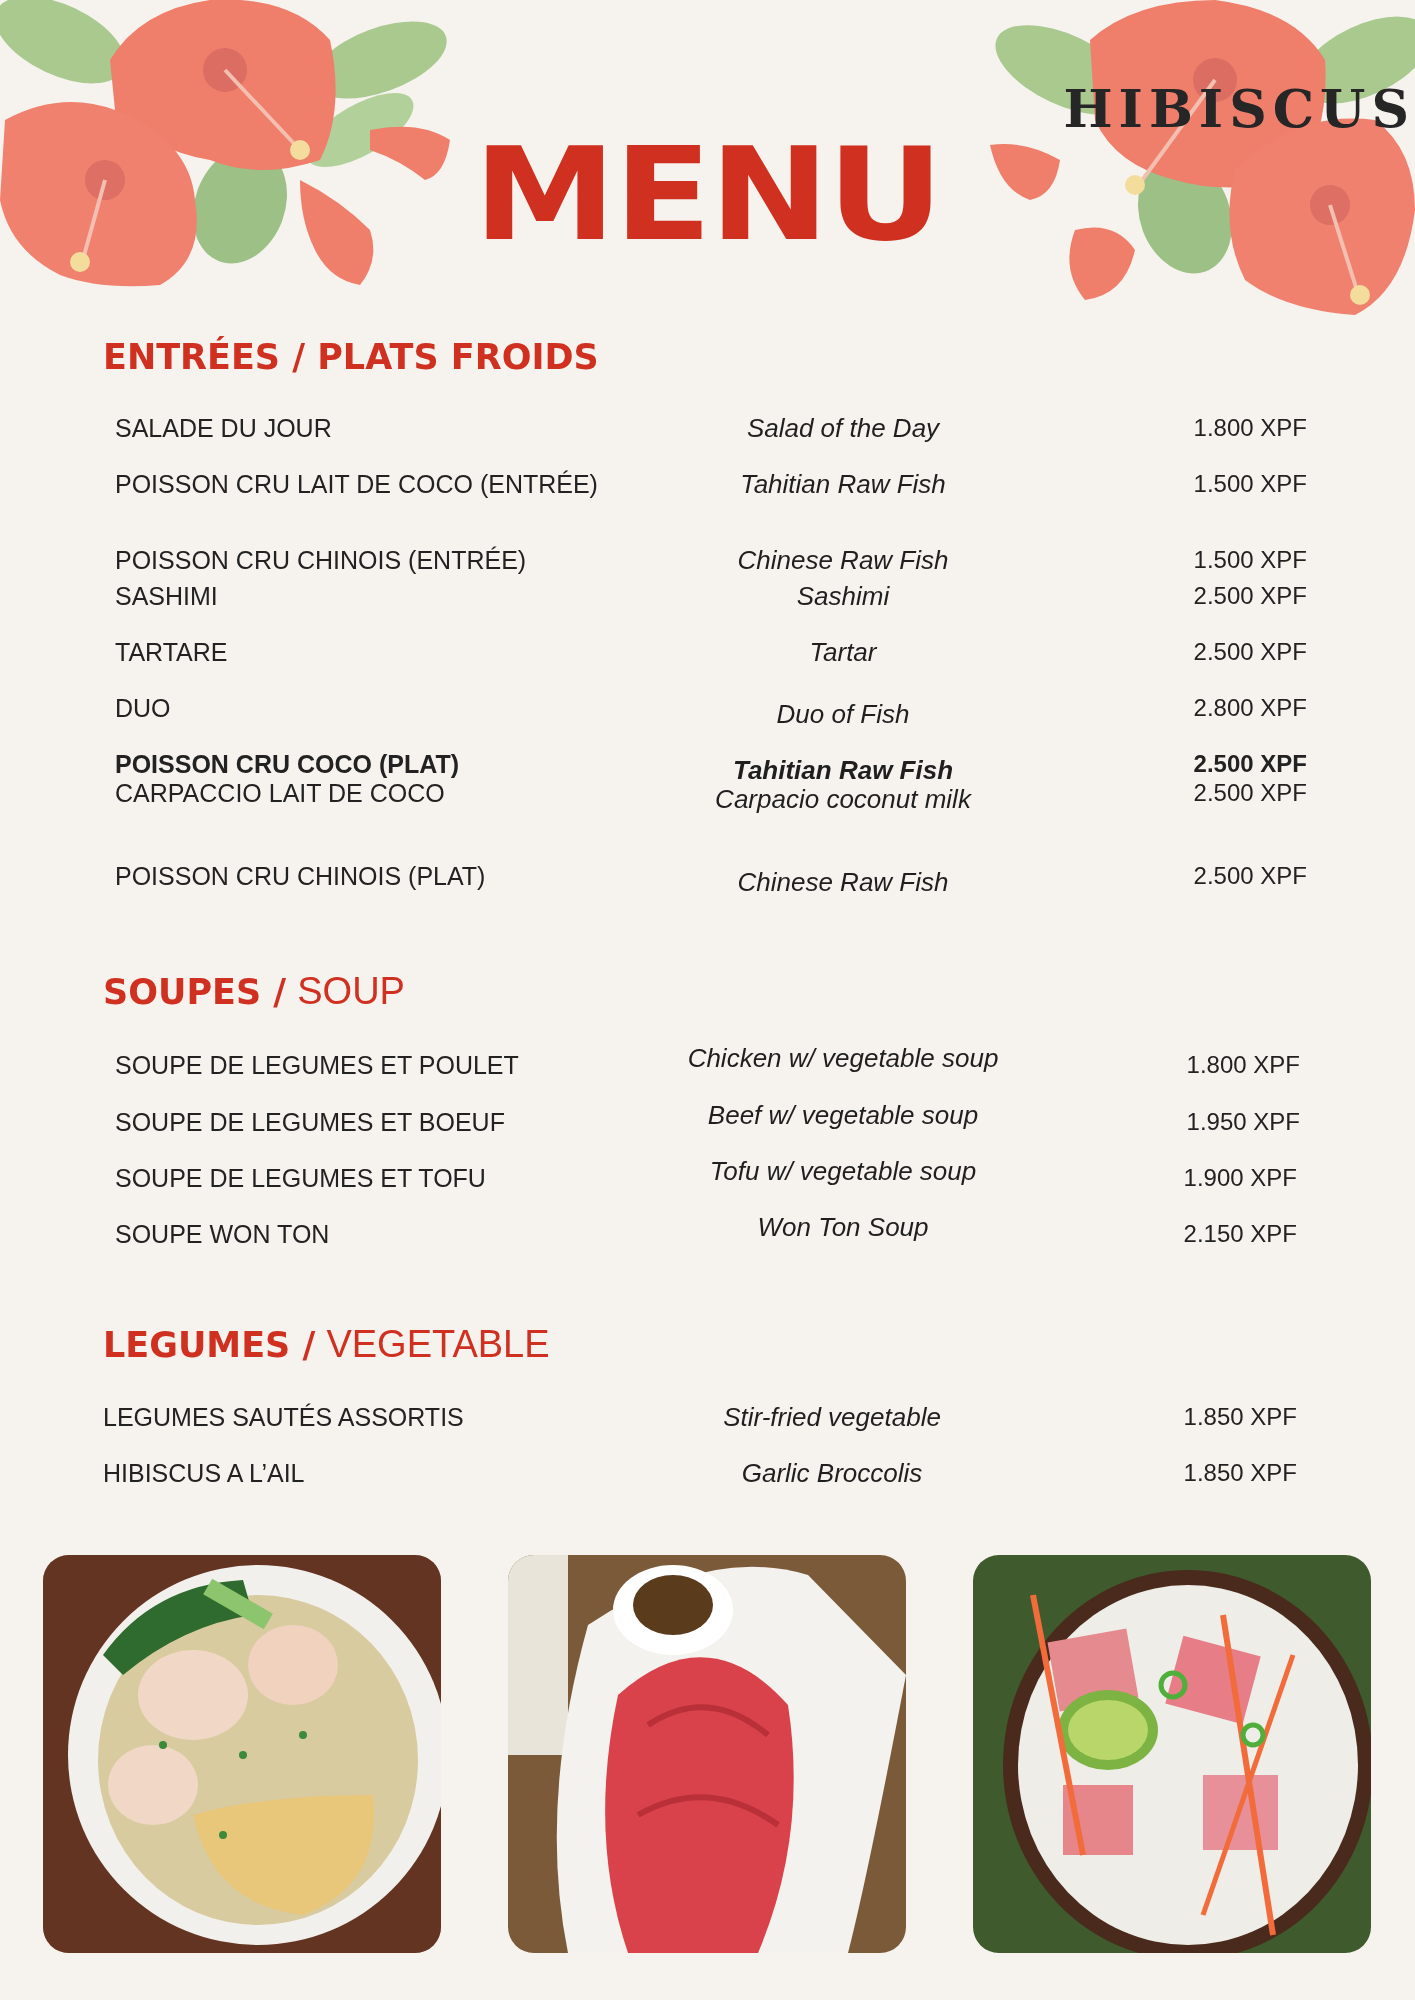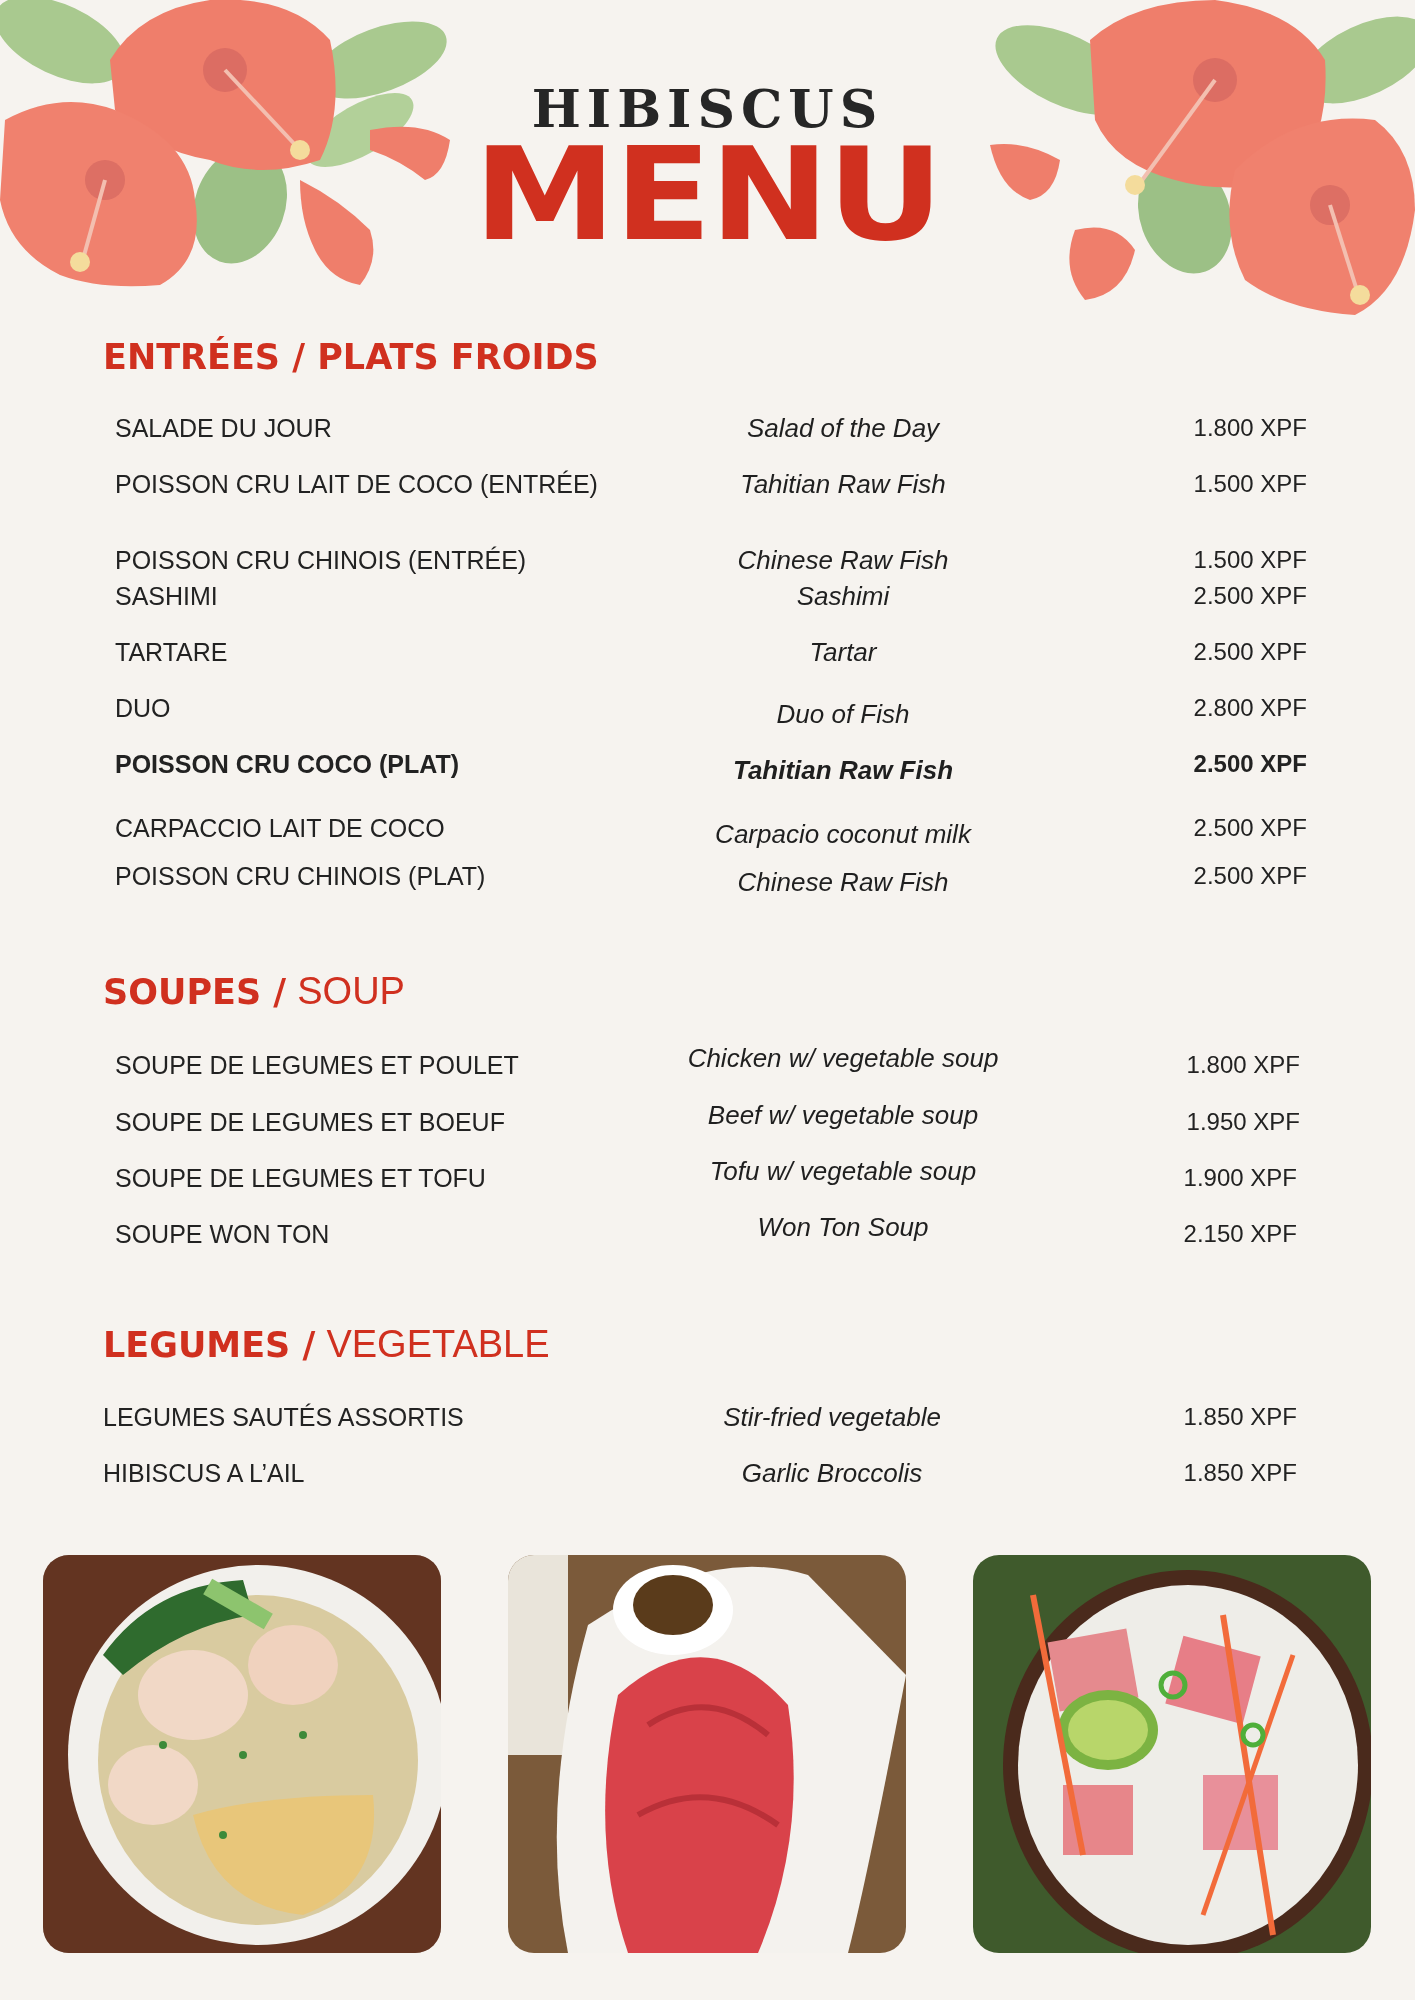--- a/index.html
+++ b/index.html
@@ -4,21 +4,21 @@
 <style>
   * { margin:0; padding:0; box-sizing:border-box; }
   html, body { width:1415px; height:2000px; background:#F6F3EF; overflow:hidden; }
   body { position:relative; font-family:"Liberation Sans", sans-serif; color:#222; }
 
   .flowers { position:absolute; top:0; opacity:0.85; }
   .flowers.left { left:0; width:460px; height:300px; }
   .flowers.right { right:0; width:440px; height:320px; }
 
   .title-hibiscus {
-    position:absolute; left:0; width:1415px; top:78px; text-align:center;
+    position:absolute; left:0; width:1415px; top:78px; text-align:right;
     font-family:"DejaVu Serif", serif; font-weight:bold; font-size:52px;
     letter-spacing:6px; color:#262626;
   }
   .title-menu {
     position:absolute; left:0; width:1415px; top:120px; text-align:center;
     font-family:"DejaVu Sans", sans-serif; font-weight:bold; font-size:128px;
     letter-spacing:-2px; color:#D0301F; transform:scaleX(1.12); transform-origin:center;
   }
 
   .section-heading {
@@ -122,21 +122,21 @@
 <div class="row" style="top:688px;">
   <span class="name">DUO</span>
   <span class="desc" style="top:6px;">Duo of Fish</span>
   <span class="price">2.800 XPF</span>
 </div>
 <div class="row" style="top:744px;font-weight:bold;">
   <span class="name">POISSON CRU COCO (PLAT)</span>
   <span class="desc" style="top:6px;">Tahitian Raw Fish</span>
   <span class="price">2.500 XPF</span>
 </div>
-<div class="row" style="top:808px;padding-left:45px;">
+<div class="row" style="top:773px;padding-left:45px;">
   <span class="name">CARPACCIO LAIT DE COCO</span>
   <span class="desc" style="top:6px;">Carpacio coconut milk</span>
   <span class="price">2.500 XPF</span>
 </div>
 <div class="row" style="top:856px;">
   <span class="name">POISSON CRU CHINOIS (PLAT)</span>
   <span class="desc" style="top:6px;">Chinese Raw Fish</span>
   <span class="price">2.500 XPF</span>
 </div>
 

